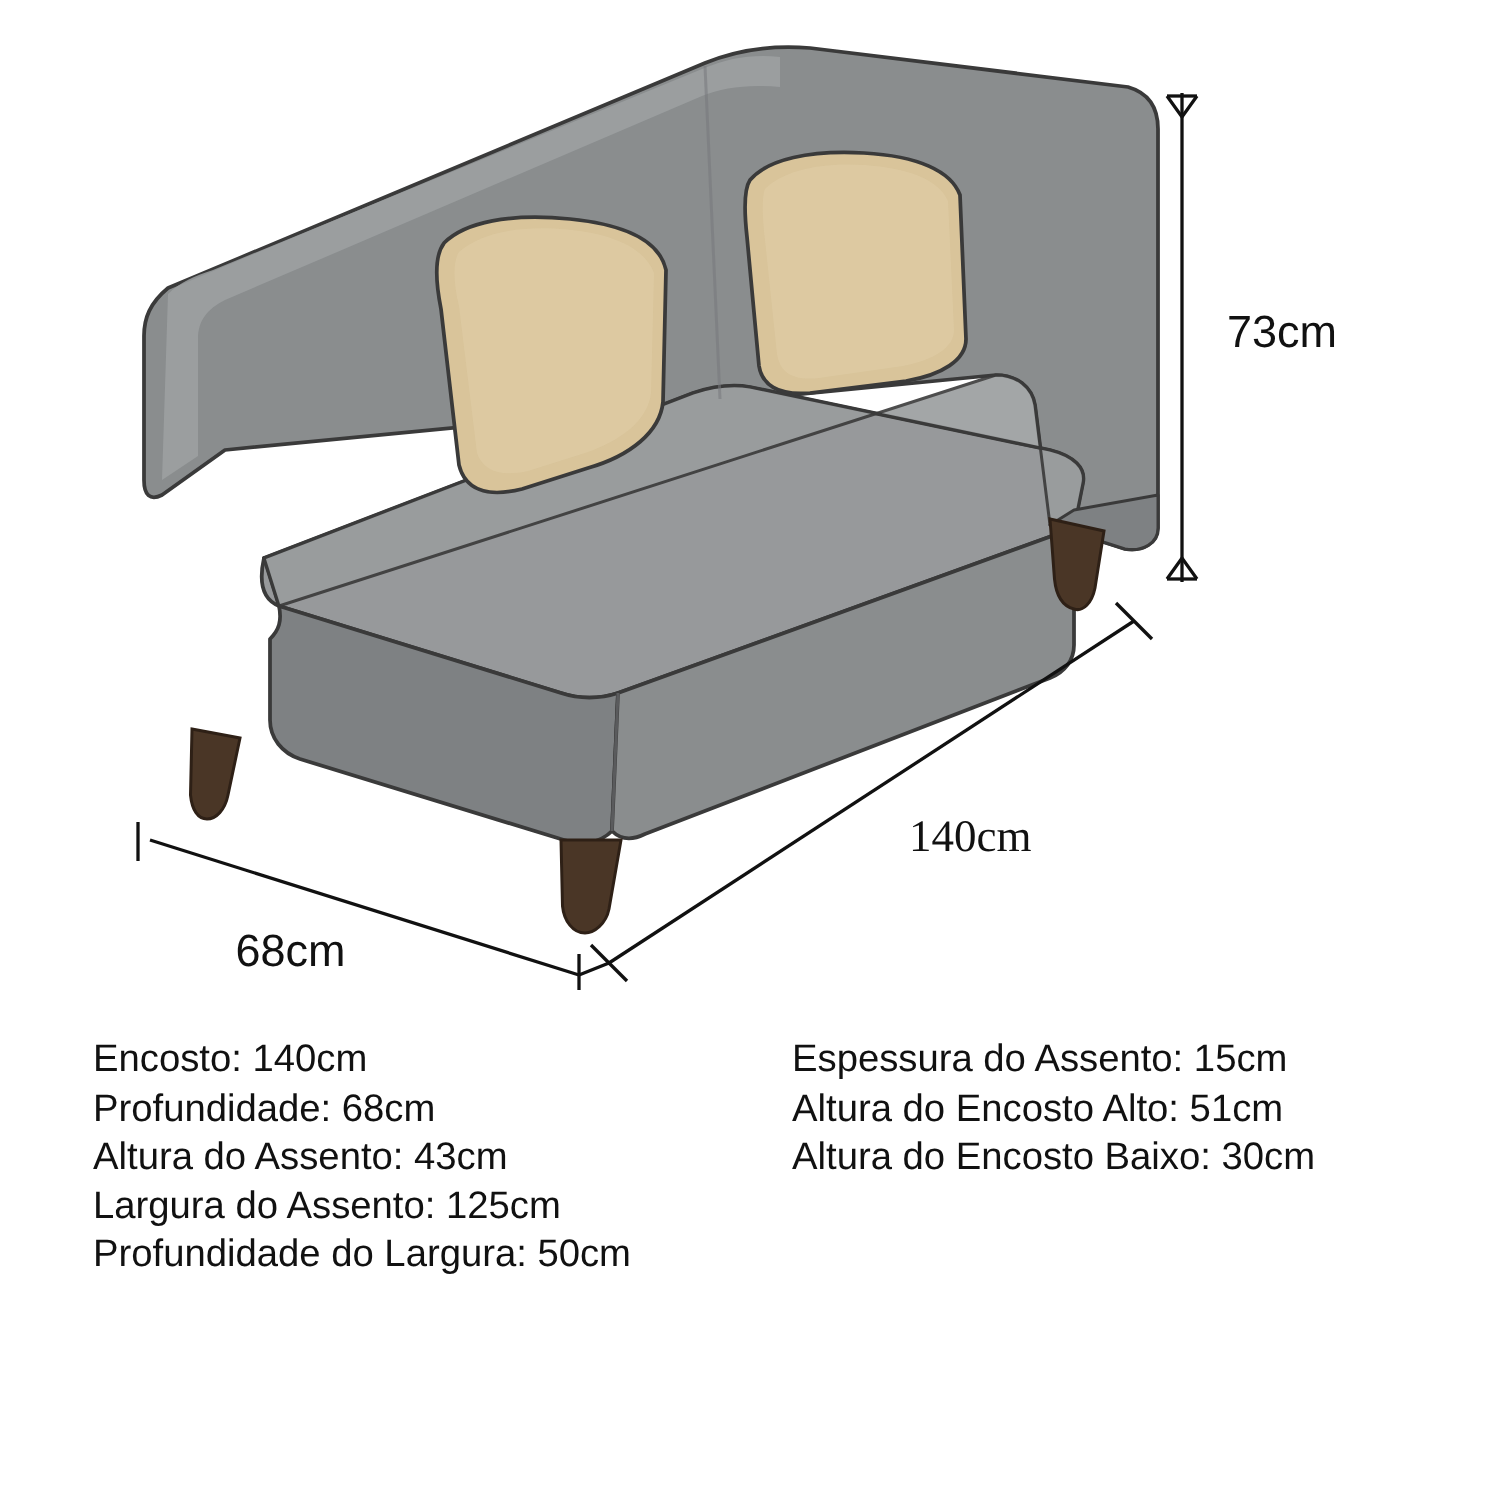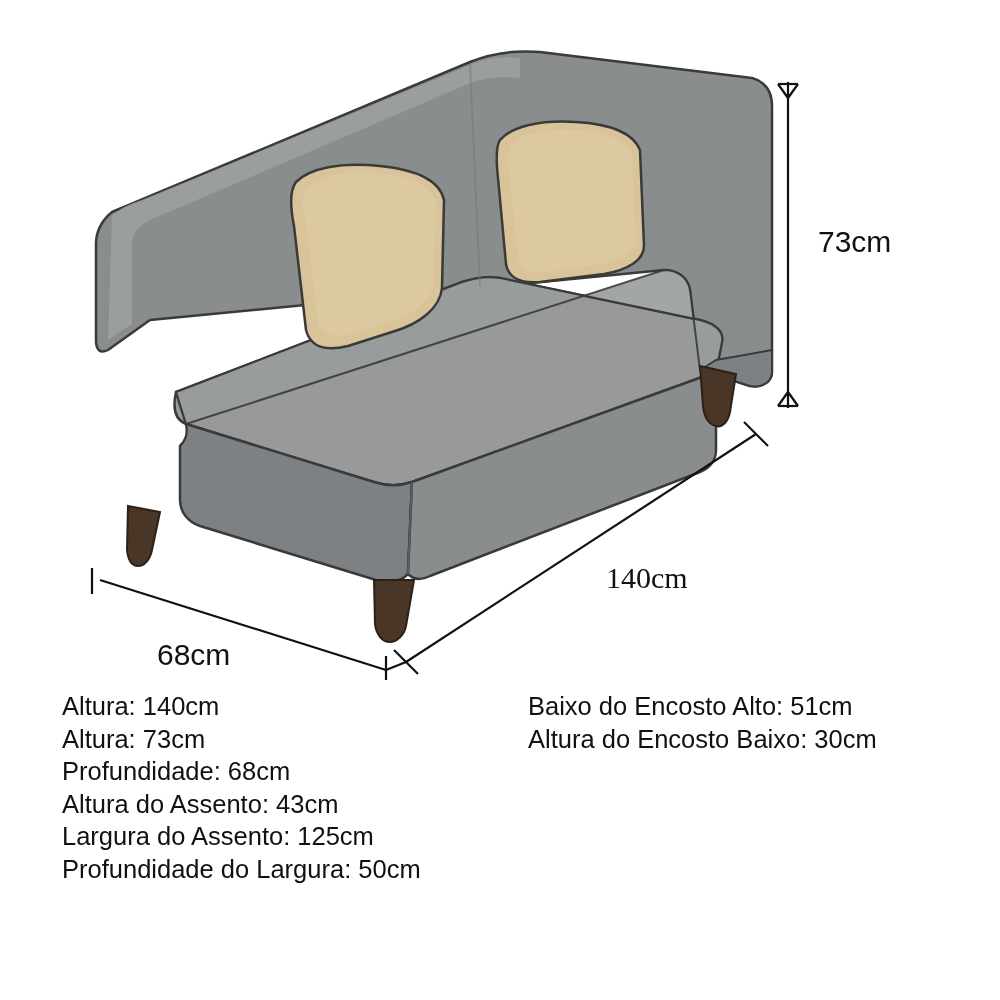--- a/index.html
+++ b/index.html
@@ -14,21 +14,20 @@
     color: #1a1a1a;
     position: relative;
     overflow: hidden;
   }
   #diagram-area {
     position: absolute;
     left: 0;
     top: 0;
     width: 1000px;
     height: 680px;
-    margin-top: 20px;
   }
   #diagram-area svg {
     display: block;
   }
   .dim-label {
     position: absolute;
     font-size: 30px;
     font-family: "Liberation Sans", sans-serif;
     color: #111111;
     white-space: nowrap;
@@ -206,24 +205,24 @@
     </g>
   </svg>
 
   <div class="dim-label" id="label-height">73cm</div>
   <div class="dim-label" id="label-width">140cm</div>
   <div class="dim-label" id="label-depth">68cm</div>
 </div>
 
 <div id="spec-lists">
   <div class="spec-col" id="spec-col-left">
-    <div class="spec-line">Altura: 140cm</div>
-    <div class="spec-line">Altura: 73cm</div>
+    <div class="spec-line">Encosto: 140cm</div>
     <div class="spec-line">Profundidade: 68cm</div>
     <div class="spec-line">Altura do Assento: 43cm</div>
     <div class="spec-line">Largura do Assento: 125cm</div>
     <div class="spec-line">Profundidade do Largura: 50cm</div>
   </div>
   <div class="spec-col" id="spec-col-right">
-    <div class="spec-line">Baixo do Encosto Alto: 51cm</div>
+    <div class="spec-line">Espessura do Assento: 15cm</div>
+    <div class="spec-line">Altura do Encosto Alto: 51cm</div>
     <div class="spec-line">Altura do Encosto Baixo: 30cm</div>
   </div>
 </div>
 
 </body></html>

